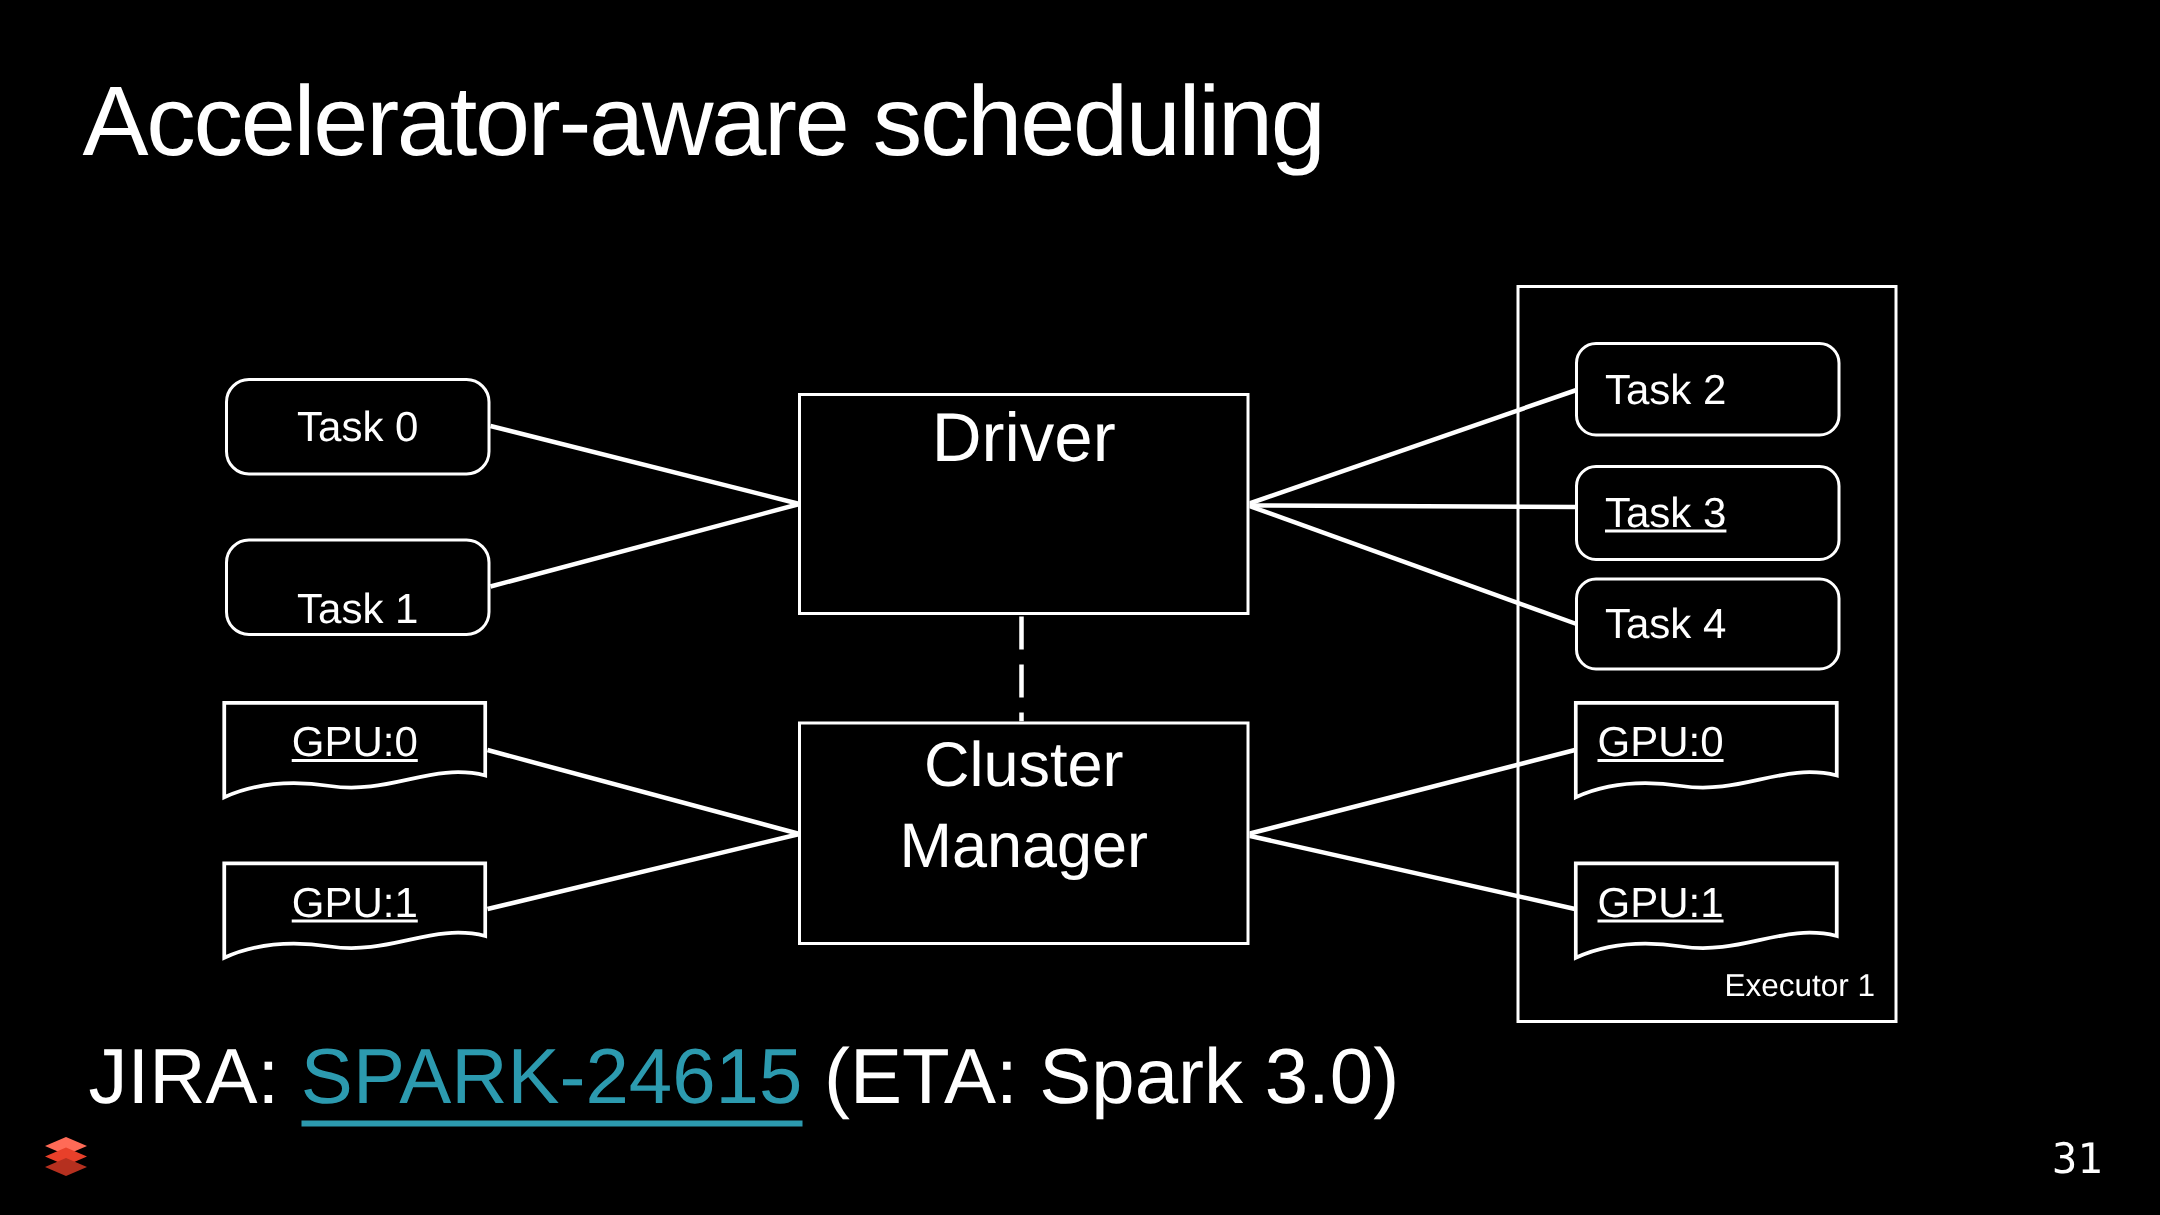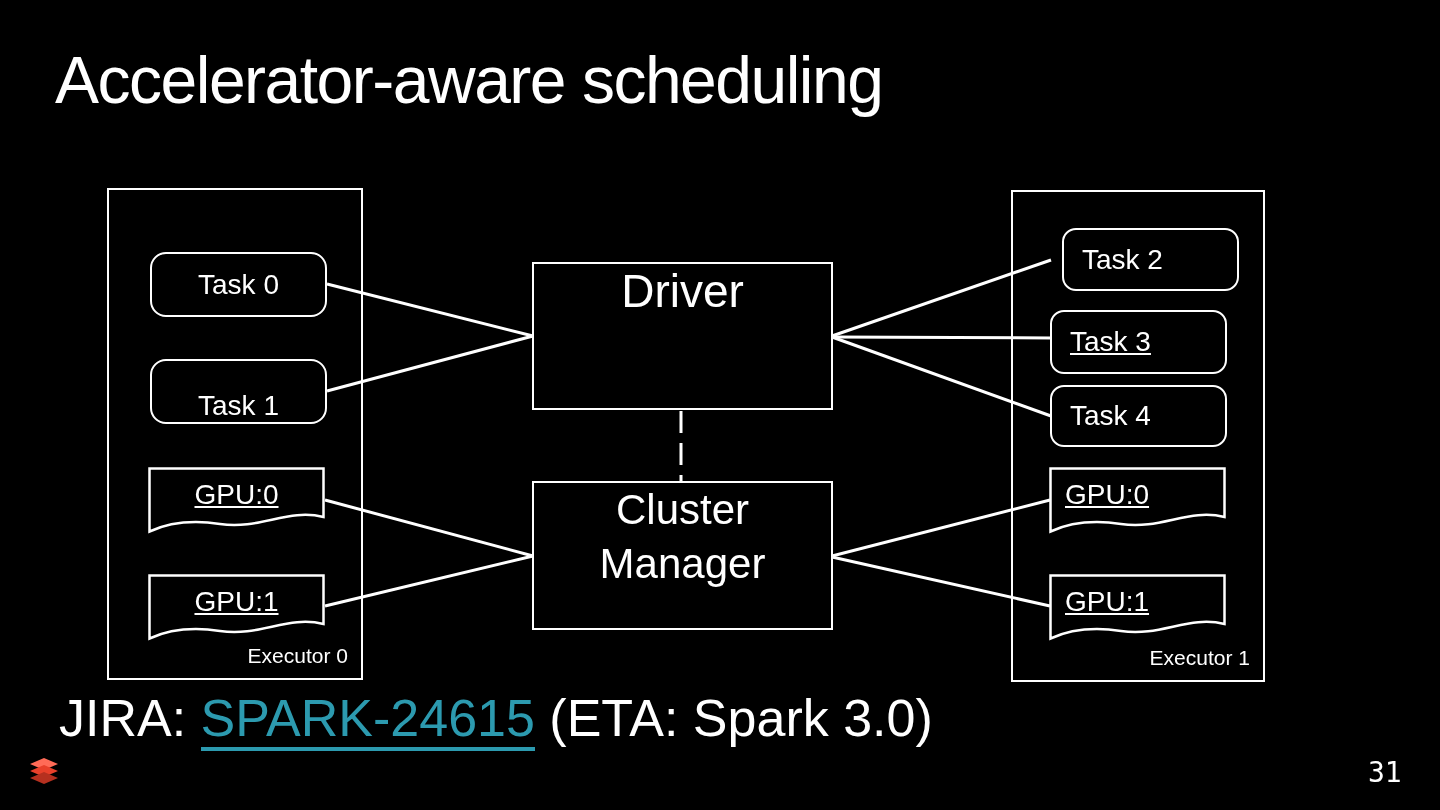--- a/index.html
+++ b/index.html
@@ -135,23 +135,20 @@
       <line x1="325" y1="606" x2="533" y2="556"></line>
       <line x1="832" y1="336" x2="1051" y2="260"></line>
       <line x1="832" y1="337" x2="1051" y2="338"></line>
       <line x1="832" y1="337" x2="1051" y2="416"></line>
       <line x1="832" y1="556" x2="1050" y2="500"></line>
       <line x1="832" y1="557" x2="1050" y2="606"></line>
       <line x1="681" y1="411" x2="681" y2="481" stroke-dasharray="22 10"></line>
     </g>
   </svg>
 
-  <div class="abs executor-box" style="left:107px; top:188px; width:256px; height:492px;">
-    <div class="executor-label">Executor 0</div>
-  </div>
 
   <div class="abs task-node centered" style="left:150px; top:252px; width:177px; height:65px;justify-content:center;">
     <span>Task 0</span>
   </div>
 
   <div class="abs task-node centered" style="left:150px; top:359px; width:177px; height:65px;align-items:flex-end;">
     <span>Task 1</span>
   </div>
 
   <div class="abs gpu-node" style="left:148px; top:467px;">
@@ -174,21 +171,21 @@
 
   <div class="abs center-box cm-box" style="left:532px; top:481px; width:301px; height:149px;">
     <span>Cluster</span>
     <span>Manager</span>
   </div>
 
   <div class="abs executor-box" style="left:1011px; top:190px; width:254px; height:492px;">
     <div class="executor-label">Executor 1</div>
   </div>
 
-  <div class="abs task-node left-aligned" style="left:1050px; top:228px; width:177px; height:63px; border-radius:14px;margin-left:12px;">
+  <div class="abs task-node left-aligned" style="left:1050px; top:228px; width:177px; height:63px; border-radius:14px;">
     <span>Task 2</span>
   </div>
 
   <div class="abs task-node left-aligned" style="left:1050px; top:310px; width:177px; height:64px; border-radius:14px;text-decoration:underline;">
     <span>Task 3</span>
   </div>
 
   <div class="abs task-node left-aligned" style="left:1050px; top:385px; width:177px; height:62px; border-radius:14px;">
     <span>Task 4</span>
   </div>

